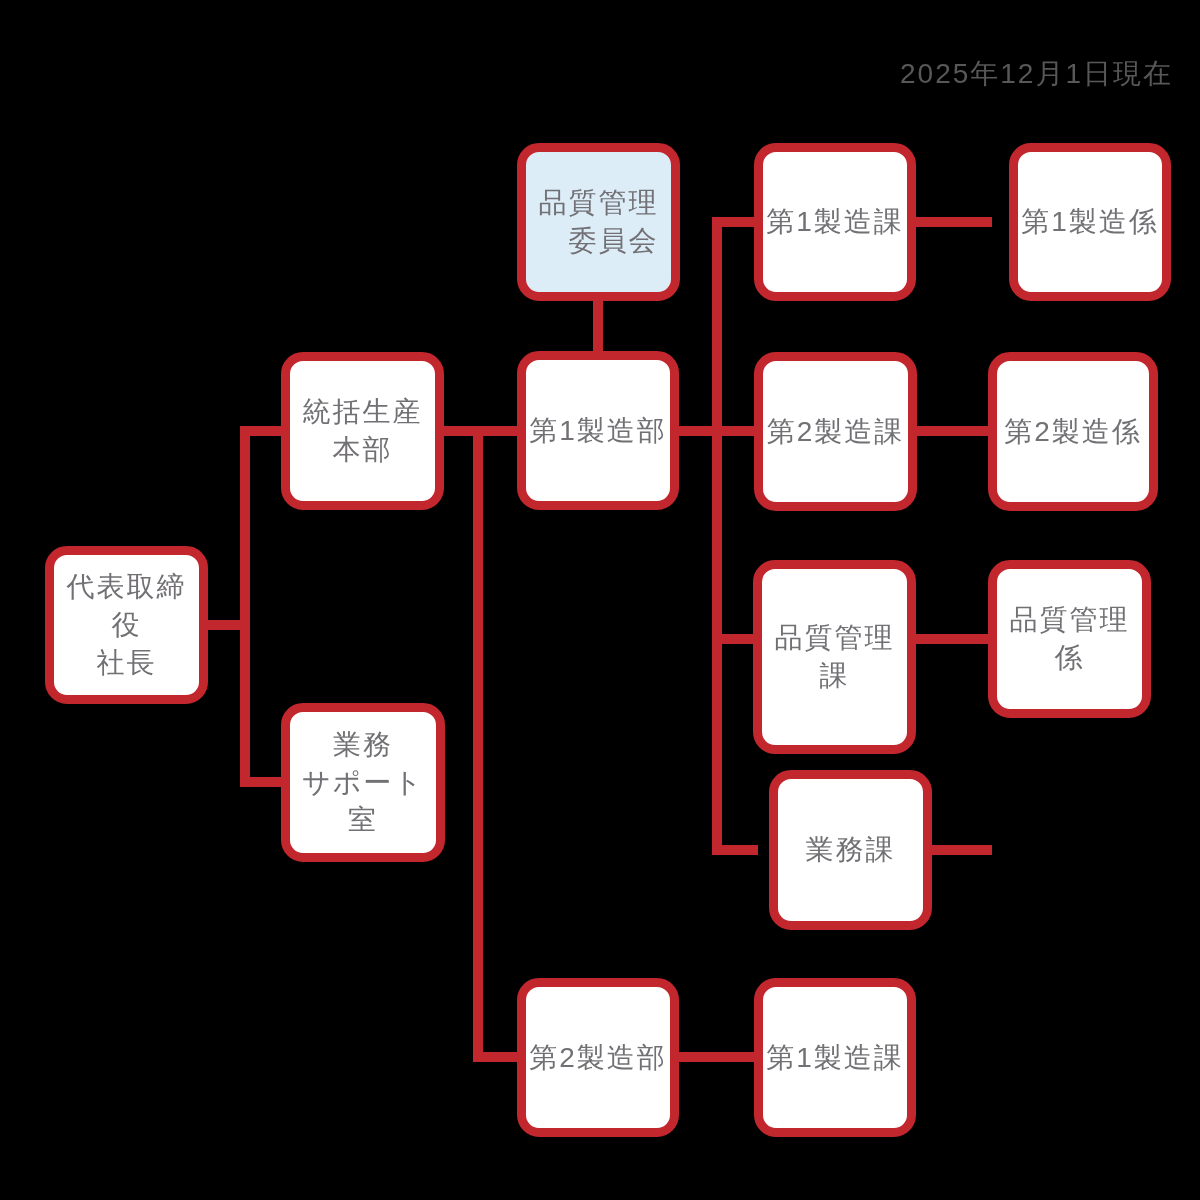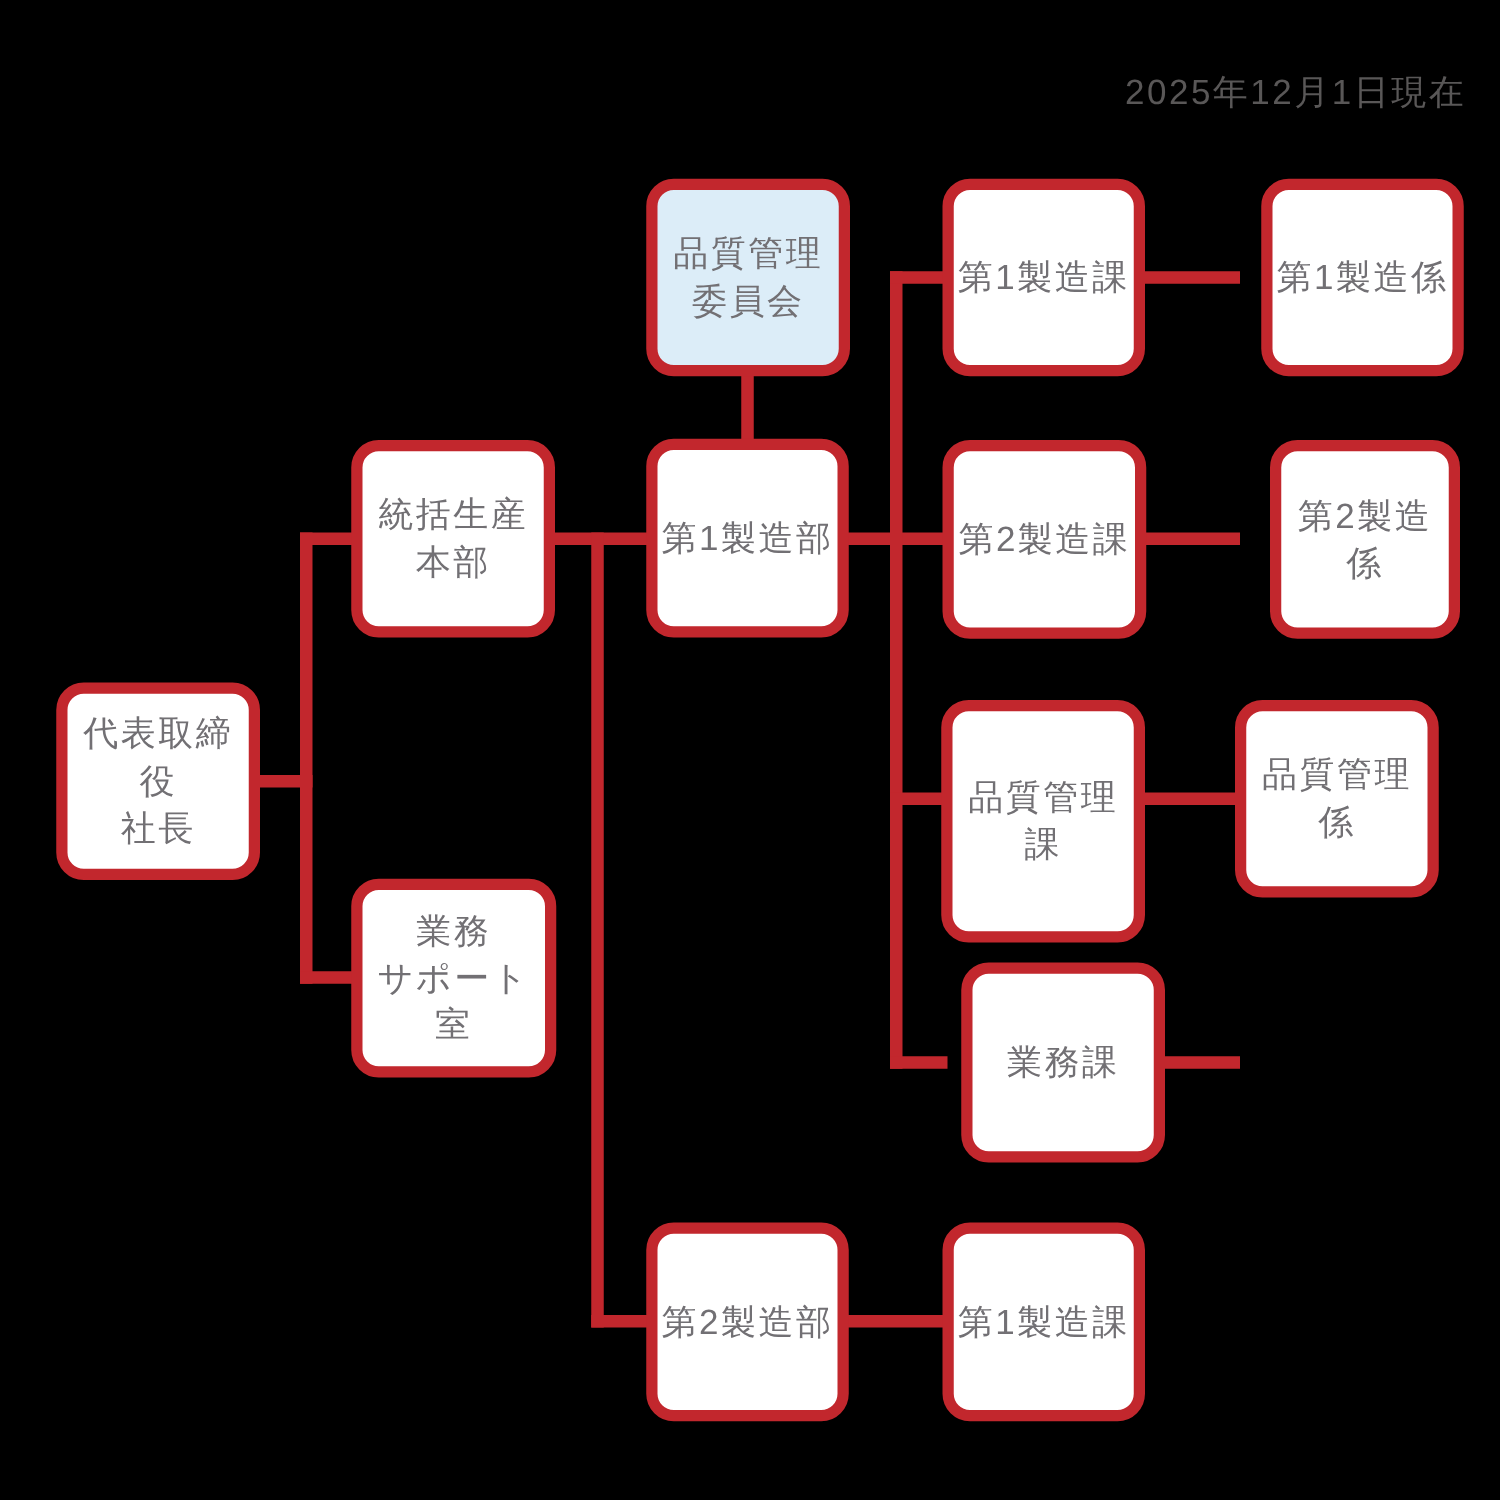--- a/index.html
+++ b/index.html
@@ -38,20 +38,21 @@
     background:var(--box-fill);
     border:9px solid var(--line);
     border-radius:22px;
     display:flex;
     align-items:center;
     justify-content:center;
     text-align:center;
   }
   .node.highlight{
     background:var(--highlight-fill);
+    text-align:right;
   }
   .node-label{
     color:var(--box-text);
     font-size:28px;
     line-height:1.35;
     letter-spacing:2px;
   }
 </style>
 </head>
 <body>
@@ -105,19 +106,19 @@
     </div>
     <div class="node" style="left: 753px; top: 770px; width: 163px; height: 160px; margin-left: 16px;">
       <div class="node-label">業務課</div>
     </div>
     <div class="node" style="left: 754px; top: 978px; width: 162px; height: 159px;">
       <div class="node-label">第1製造課</div>
     </div>
     <div class="node" style="left: 988px; top: 143px; width: 162px; height: 158px; margin-left: 21px;">
       <div class="node-label">第1製造係</div>
     </div>
-    <div class="node" style="left: 1016px; top: 352px; width: 152px; height: 159px;">
+    <div class="node" style="left: 988px; top: 352px; width: 170px; height: 159px;">
       <div class="node-label">第2製造係</div>
     </div>
     <div class="node" style="left: 988px; top: 560px; width: 163px; height: 158px;">
       <div class="node-label">品質管理係</div>
     </div>
   </div>
 
 </body></html>

